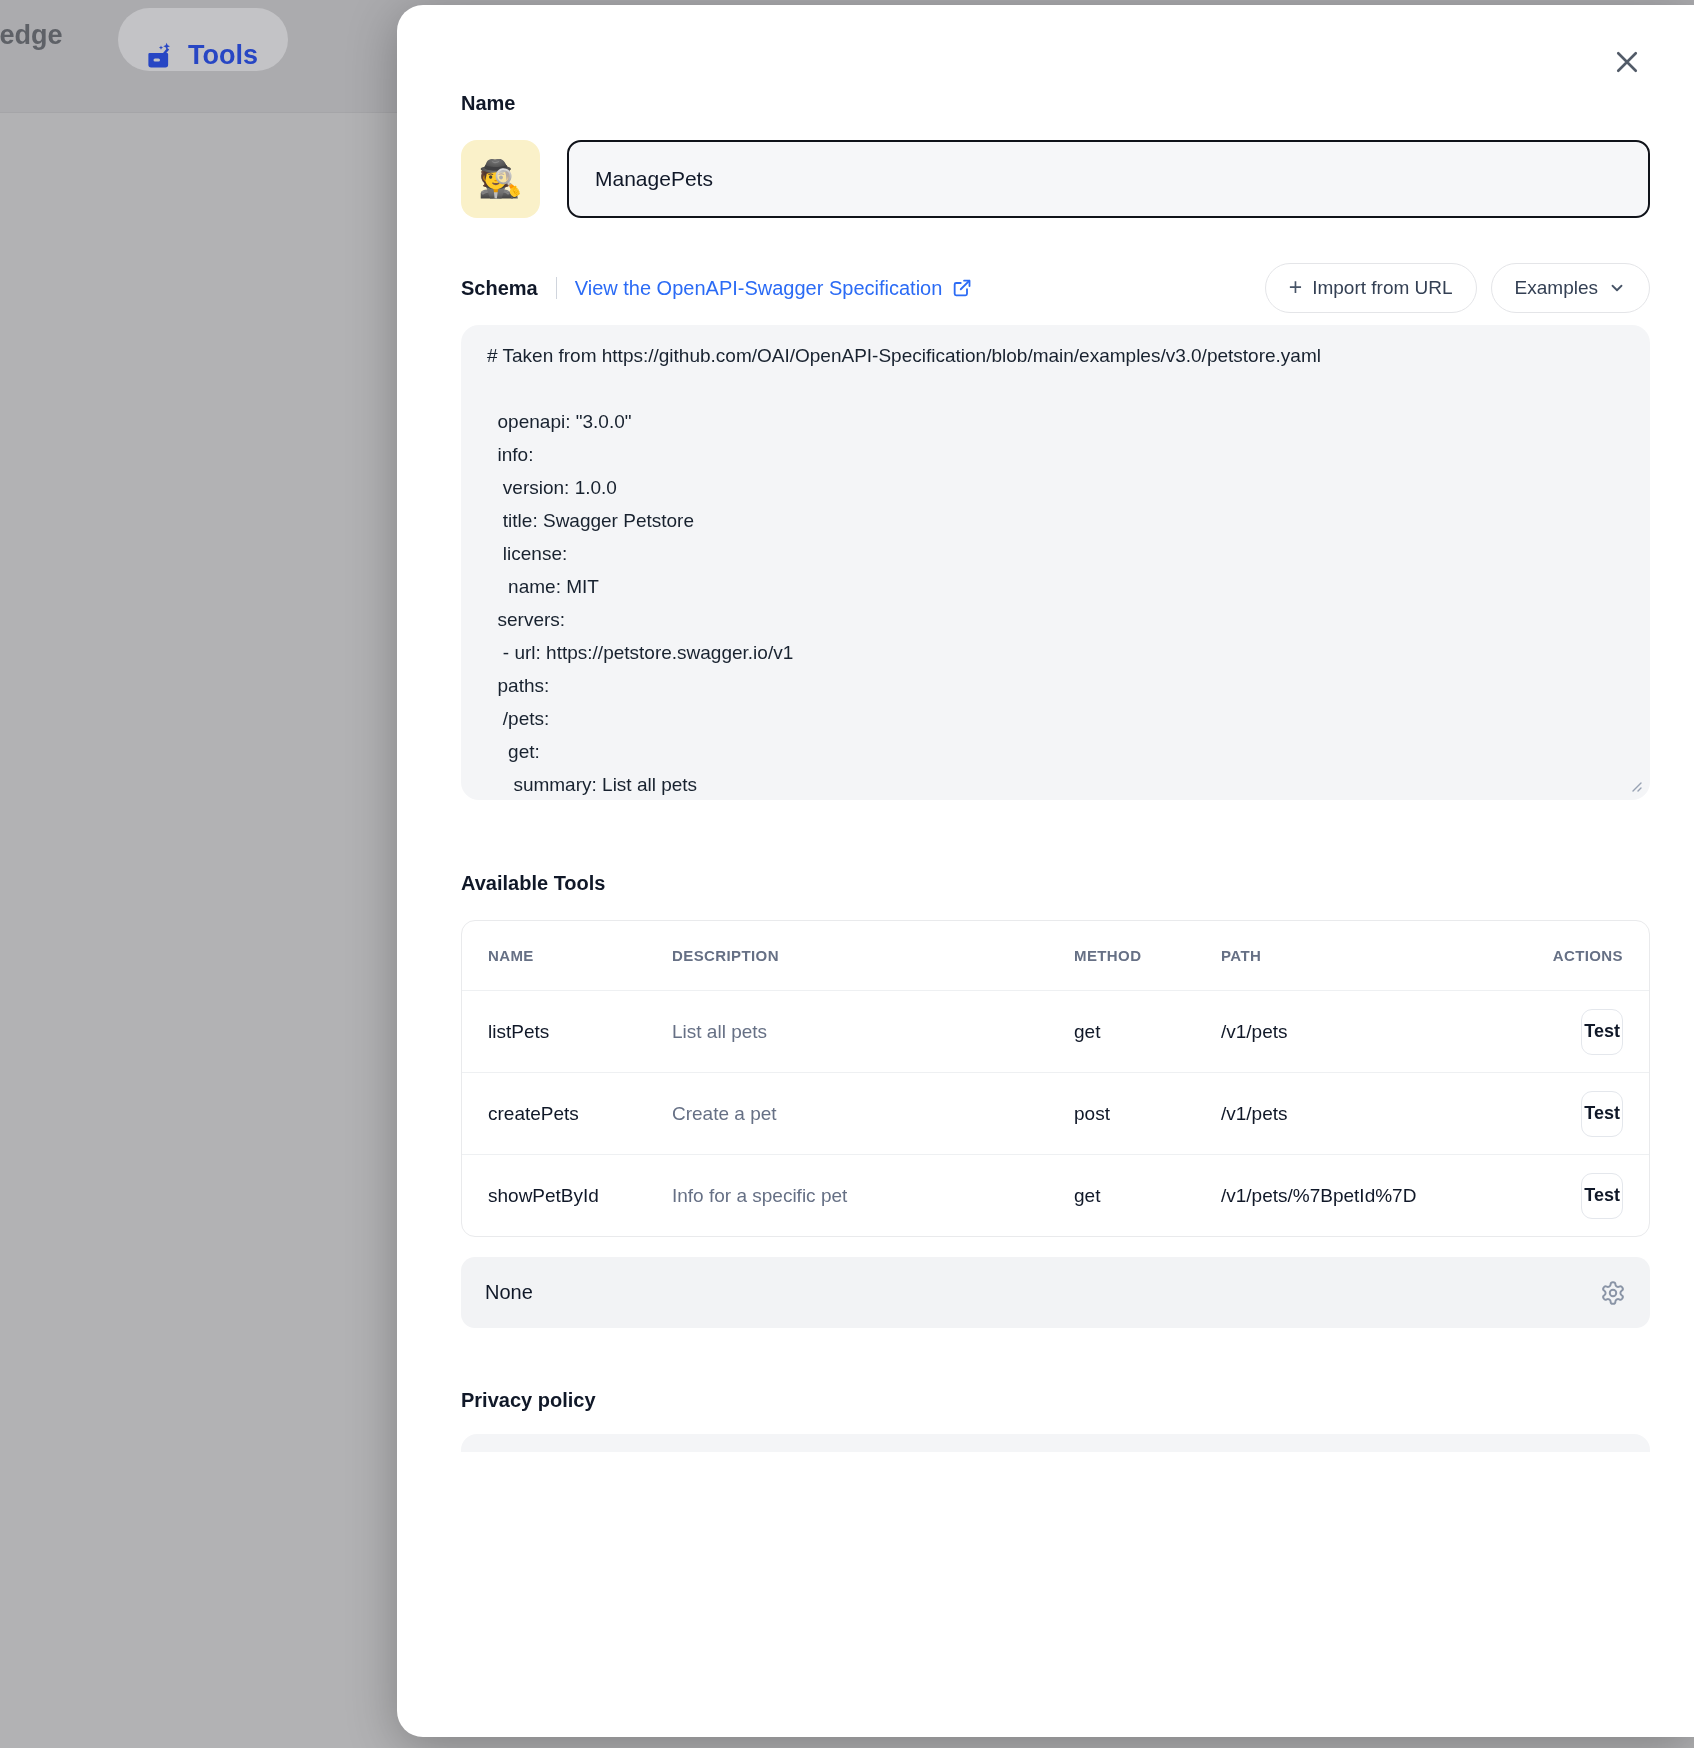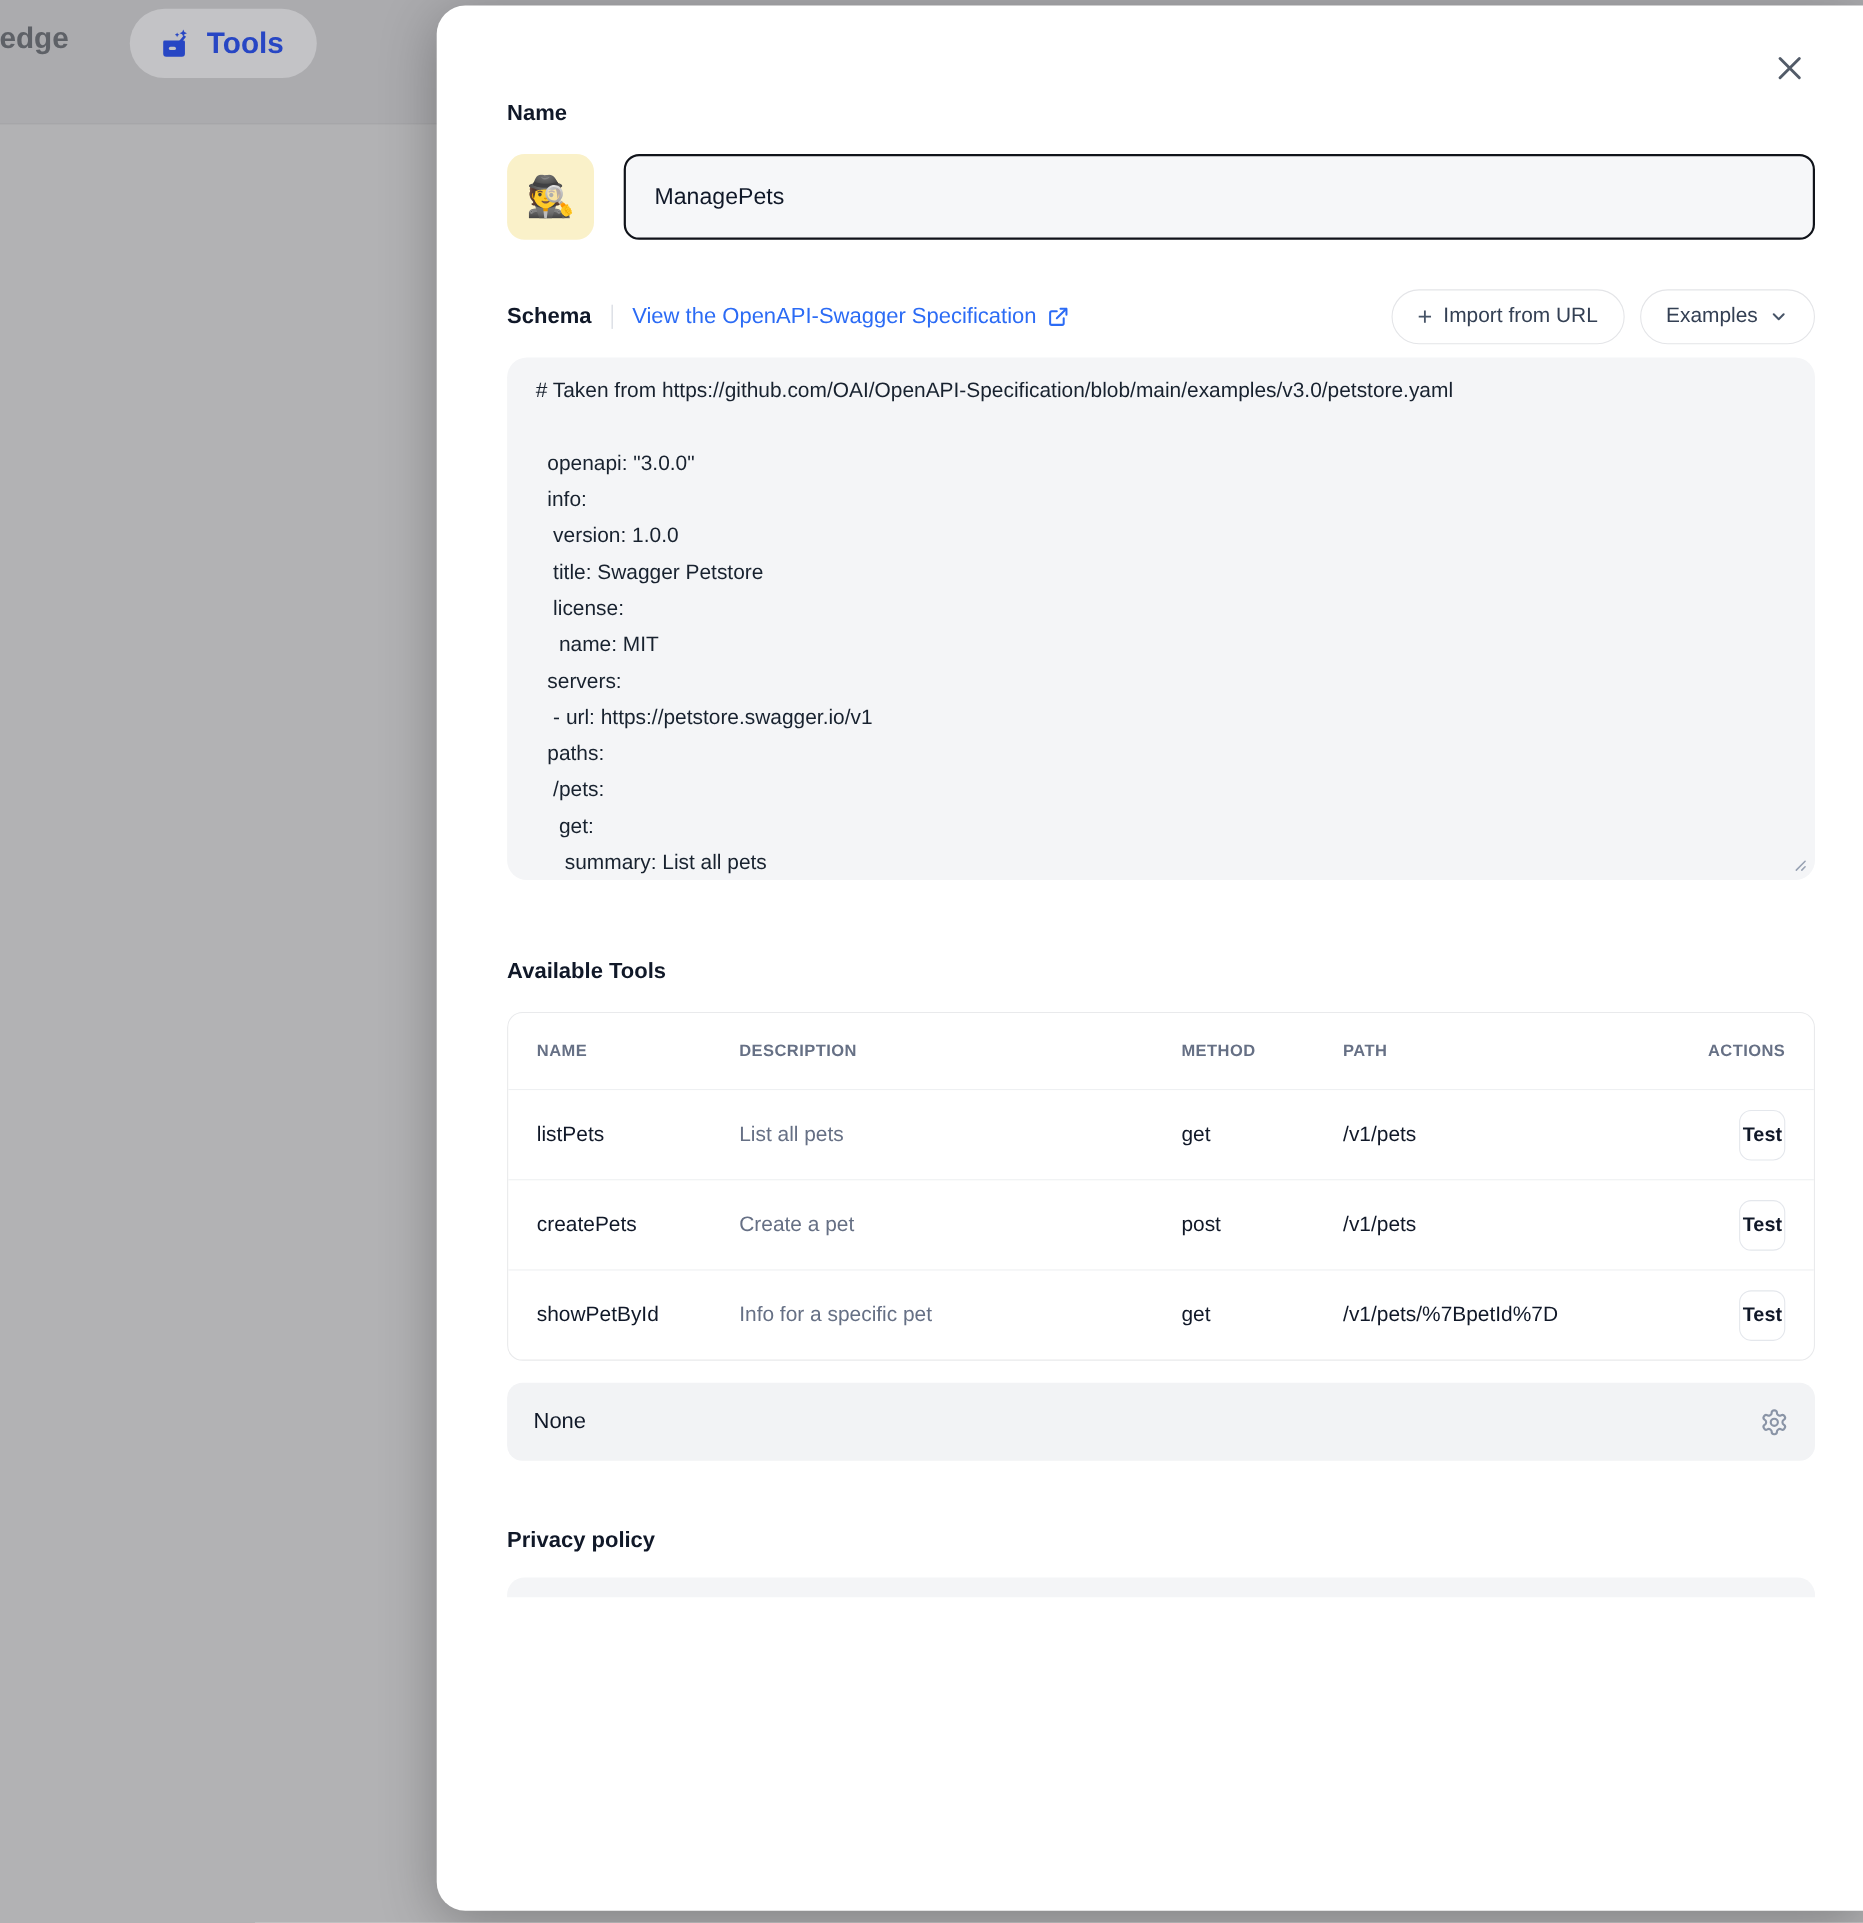--- a/index.html
+++ b/index.html
@@ -19,21 +19,21 @@
   }
   .bg-tab-partial {
     position: absolute; left: -8px; top: 20px;
     font-size: 27px; font-weight: 600; color: #5e6167;
   }
   .tools-pill {
     position: absolute; left: 118px; top: 8px;
     height: 63px; padding: 0 30px 0 26px;
     border-radius: 32px;
     background: #c3c3c6;
-    display: flex; align-items: center; gap: 14px;
+    display: flex; align-items: flex-end; gap: 14px;
     cursor: pointer;
   }
   .tools-pill .pill-icon { width: 30px; height: 30px; color: #2746c4; }
   .tools-pill .pill-label { font-size: 27px; font-weight: 700; color: #2746c4; }
 
   
   .modal {
     position: absolute; left: 397px; top: 5px; right: 0; bottom: 11px;
     background: #ffffff;
     border-radius: 26px 0 0 26px;

